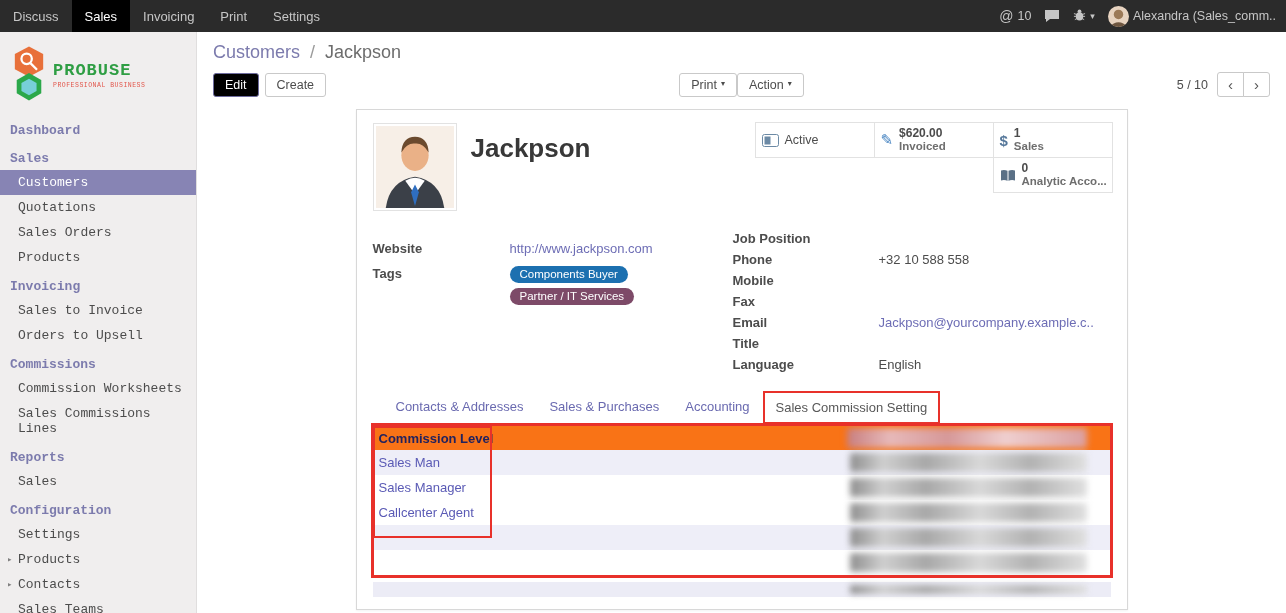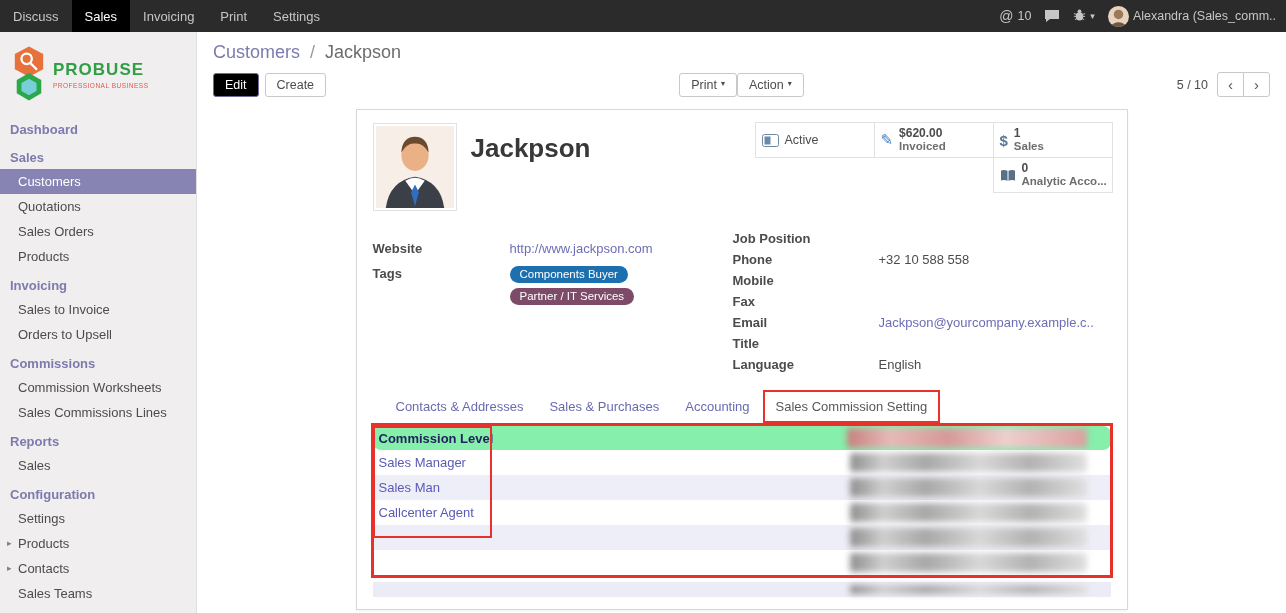--- a/index.html
+++ b/index.html
@@ -12,21 +12,21 @@
 .tb-menu.active { background:#000; color:#fff; }
 .tb-right { margin-left:auto; display:flex; align-items:center; gap:13px; padding-right:10px; font-size:12.5px; }
 .tb-group { display:flex; align-items:center; gap:4px; cursor:pointer; white-space:nowrap; }
 .at-sym { font-size:14px; }
 .tb-caret { font-size:9px; }
 .tb-avatar { width:21px; height:21px; border-radius:50%; overflow:hidden; flex-shrink:0; }
 .tb-avatar svg { display:block; }
 
 
 .layout { display:flex; height:581px; }
-.sidebar { width:197px; background:#f0eeee; border-right:1px solid #e0dede; flex-shrink:0; }
+.sidebar { width:197px; background:#f0eeee; border-right:1px solid #e0dede; flex-shrink:0;font-family:Liberation Mono, monospace; }
 .main { flex:1; display:flex; flex-direction:column; min-width:0; }
 
 
 .logo { display:flex; align-items:center; gap:7px; padding:12px 6px 8px 12px; cursor:pointer; }
 .logo-title { font-size:17px; font-weight:bold; color:#2f9e44; letter-spacing:1px; }
 .logo-tagline { font-size:6.5px; color:#e2574c; letter-spacing:.5px; margin-top:2px; }
 
 
 .nav-title { color:#7c7bad; font-weight:bold; font-size:13px; padding:5px 0 4px 10px; margin-top:4px; cursor:pointer; }
 .nav-item { font-size:13px; color:#4c4c4c; padding:5px 0 5px 18px; cursor:pointer; position:relative; }
@@ -80,28 +80,28 @@
 .col-r .flabel { width:146px; }
 .fvalue { color:#4c4c4c; }
 .addr-line { line-height:1.5; }
 .link { color:#6d6db5; cursor:pointer; }
 .tags-wrap { display:flex; flex-direction:column; align-items:flex-start; gap:5px; }
 .tag { color:#fff; font-size:11.5px; padding:2px 10px 3px; border-radius:10px; white-space:nowrap; cursor:pointer; }
 .mt10 { margin-top:10px; }
 .mt8 { margin-top:8px; }
 
 
-.tabs { display:flex; align-items:flex-start; border-bottom:1px solid #dadada; margin-top:12px; padding-left:10px; }
+.tabs { display:flex; align-items:flex-end; border-bottom:1px solid #dadada; margin-top:12px; padding-left:10px; }
 .tab { padding:9px 13px; font-size:13px; color:#6a6ab0; cursor:pointer; white-space:nowrap; }
 .tab.active { color:#585858; border:2px solid #e8312a; padding:7px 11px; background:#fff; margin-bottom:-1px; }
 
 
 .ctable { position:relative; margin-top:2px; }
 .t-row { height:25px; display:flex; align-items:center; padding-left:6px; position:relative; }
-.t-header { height:24px; background:#86efac;border-radius:8px; }
+.t-header { height:24px; background:#f97316; }
 .t-header .t-cell { font-weight:bold; color:#22225e; }
 .row-a { background:#fff; }
 .row-b { background:#eeeef8; }
 .t-cell { font-size:13px; color:#5a5ab5; }
 .blur { position:absolute; left:477px; width:237px; top:3px; bottom:3px; border-radius:2px; filter:blur(3px);
   background:linear-gradient(90deg,#8e8e8e,#cfcfcf 14%,#a8a8a8 32%,#d8d8d8 55%,#b2b2b2 76%,#e0e0e0); }
 .t-header .blur { top:2px; bottom:2px; left:474px; width:240px;
   background:linear-gradient(90deg,#c87e7e,#e7b9b9 18%,#d69898 42%,#efcfcf 66%,#db9f9f); }
 .red-outer { position:absolute; top:-3px; left:-2px; right:-2px; bottom:-3px; border:3px solid #e8312a; pointer-events:none; z-index:4; }
 .red-inner { position:absolute; top:0; left:0; width:119px; height:112px; border:2px solid #e8312a; pointer-events:none; z-index:5; }
@@ -338,26 +338,26 @@
           <div class="tab">Sales &amp; Purchases</div>
           <div class="tab">Accounting</div>
           <div class="tab active">Sales Commission Setting</div>
         </div>
 
         <div class="ctable">
           <div class="t-row t-header">
             <span class="t-cell">Commission Level</span>
             <span class="blur"></span>
           </div>
+          <div class="t-row row-b">
+            <span class="t-cell">Sales Man</span>
+            <span class="blur"></span>
+          </div>
           <div class="t-row row-a">
             <span class="t-cell">Sales Manager</span>
-            <span class="blur"></span>
-          </div>
-          <div class="t-row row-b">
-            <span class="t-cell">Sales Man</span>
             <span class="blur"></span>
           </div>
           <div class="t-row row-a">
             <span class="t-cell">Callcenter Agent</span>
             <span class="blur"></span>
           </div>
           <div class="t-row row-b">
             <span class="blur"></span>
           </div>
           <div class="t-row row-a">

